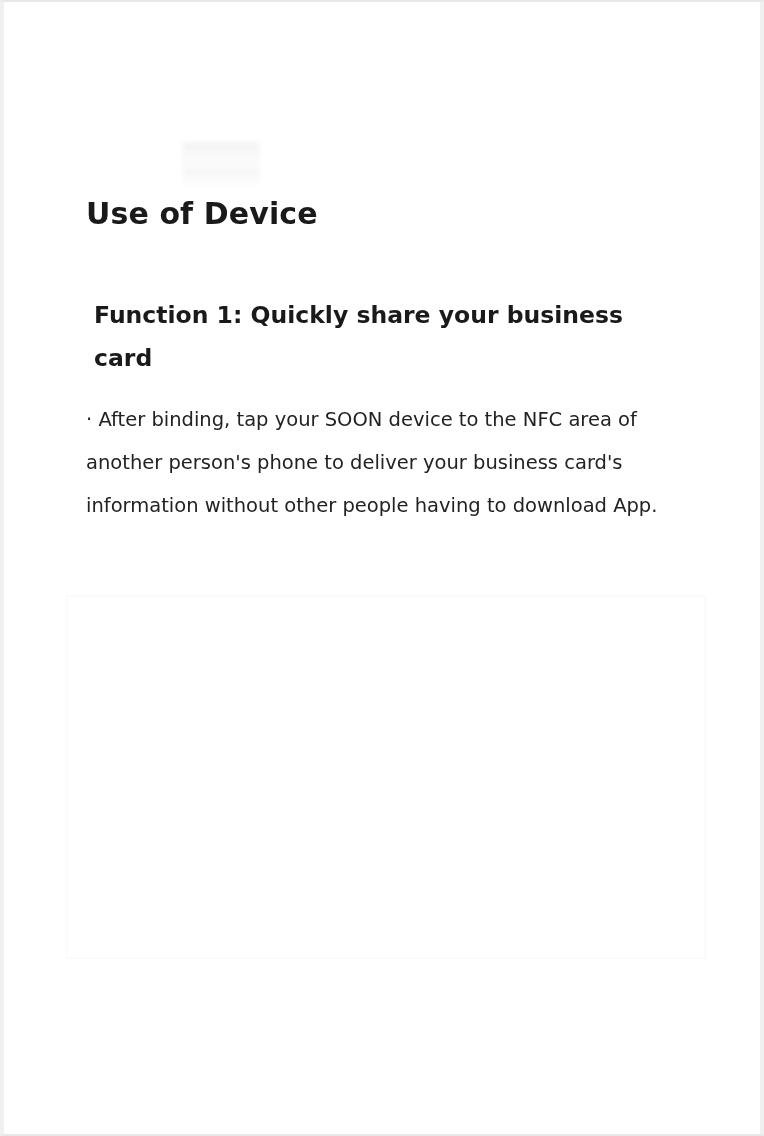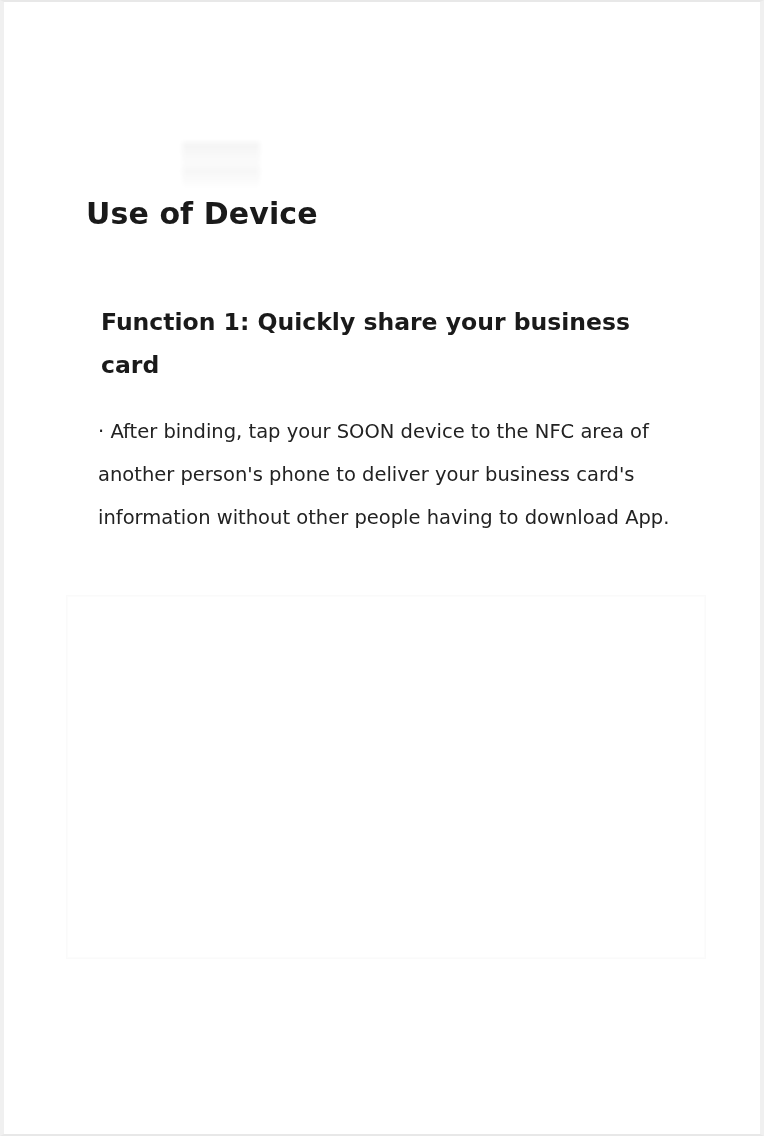--- a/index.html
+++ b/index.html
@@ -57,33 +57,33 @@
     font-weight: bold;
     letter-spacing: 0.1px;
     color: #1a1a1a;
   }
 
   .subtitle {
     position: absolute;
     left: 0;
     top: 284px;
     width: 570px;
-    margin: 15px;
+    margin: 8px;
     font-size: 23.5px;
     line-height: 43px;
     font-weight: bold;
     color: #1a1a1a;
   }
 
   .body-text {
     position: absolute;
     left: 0;
     top: 396px;
     width: 605px;
-    margin: 12px;
+    margin: 0;
     font-size: 19.5px;
     line-height: 43px;
     font-weight: normal;
     color: #222222;
   }
 
   
   .image-placeholder {
     position: absolute;
     left: 62px;

